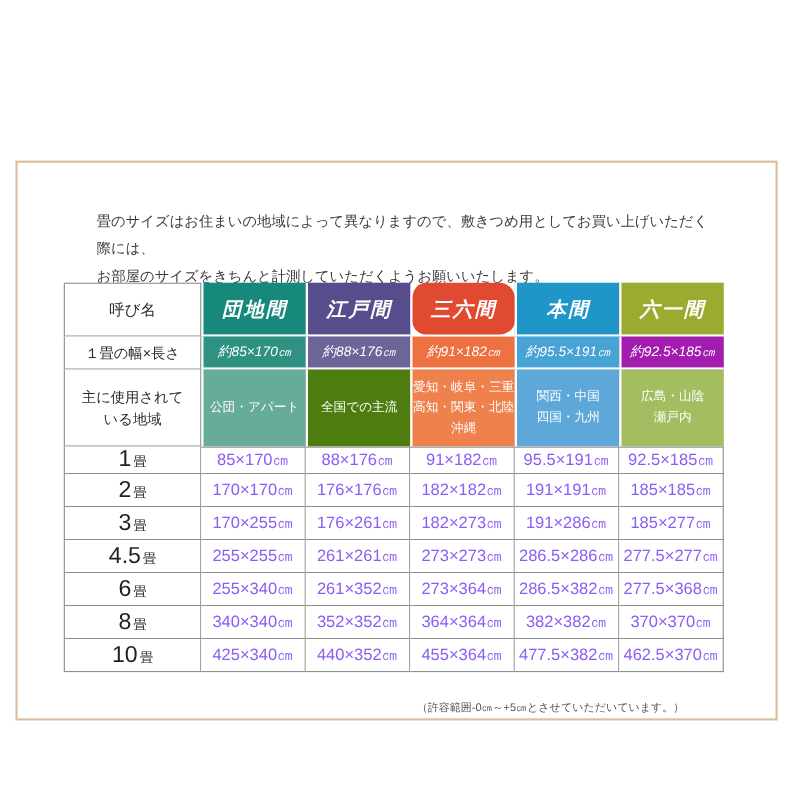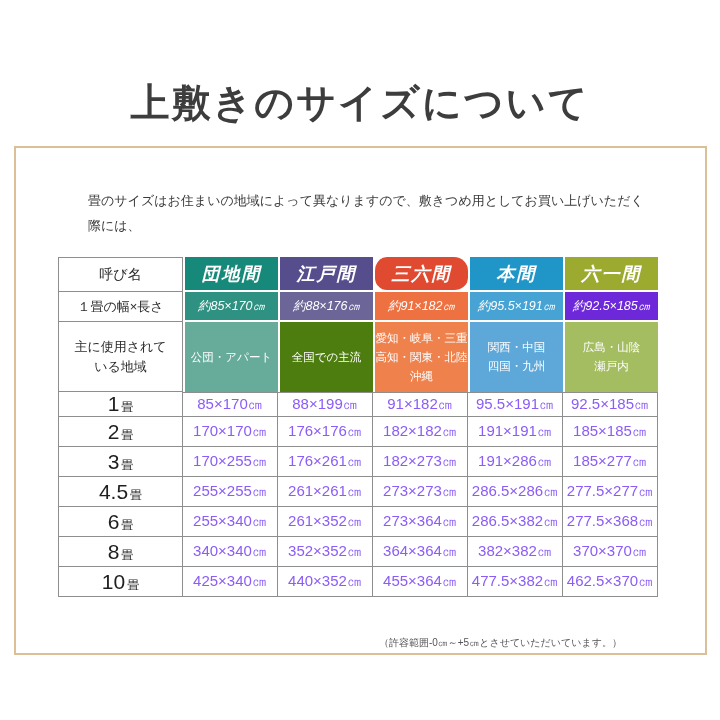--- a/index.html
+++ b/index.html
@@ -32,55 +32,55 @@
   .top-line{border-top:1px solid #8e8e8e;}
   .size-lbl .num{font-size:21px;color:#1f1f1f;}
   .size-lbl .unit{font-size:12px;margin-left:2px;color:#1f1f1f;}
   .footnote{position:absolute;right:98px;top:636px;font-size:10px;color:#555;}
 </style>
 </head>
 <body>
 
 <div id="stage">
 
-  <div class="page-title">上敷きのサイズについて</div>
 
   <div class="content-box"></div>
 
   <div class="intro">
     <div>畳のサイズはお住まいの地域によって異なりますので、敷きつめ用としてお買い上げいただく際には、</div>
+    <div>お部屋のサイズをきちんと計測していただくようお願いいたします。</div>
   </div>
 
   <table class="size-table">
     <colgroup>
       <col style="width:125px">
         <col style="width:95px">
         <col style="width:95px">
       <col style="width:95px">
         <col style="width:95px">
         <col style="width:95px">
     </colgroup>
 
     <tbody>
-        <tr style="height:35px">
+        <tr style="height:49px">
       <th class="c0 corner">呼び名</th>
       <th class="cc ch gapb" style="background: rgb(23, 137, 122);">団地間</th>
       <th class="cc ch gapb" style="background: rgb(86, 78, 140);">江戸間</th>
       <th class="cc ch gapb" style="background: rgb(223, 74, 49); border-radius: 14px;">三六間</th>
       <th class="cc ch gapb" style="background: rgb(32, 149, 200);">本間</th>
       <th class="cc ch gapb" style="background: rgb(156, 170, 48);">六一間</th>
     </tr>
 
     <tr style="height:30px">
       <td class="c0 lbl">１畳の幅×長さ</td>
       <td class="cc r2 gapb" style="background: rgb(46, 145, 129);">約85×170㎝</td>
       <td class="cc r2 gapb" style="background: rgb(107, 101, 152);">約88×176㎝</td>
       <td class="cc r2 gapb" style="background: rgb(238, 113, 66);">約91×182㎝</td>
       <td class="cc r2 gapb" style="background: rgb(70, 163, 212);">約95.5×191㎝</td>
-      <td class="cc r2 gapb" style="background: #6d28d9; margin-left: 20px;">約92.5×185㎝</td>
+      <td class="cc r2 gapb" style="background: #a21caf; margin-left: 20px;">約92.5×185㎝</td>
     </tr>
 
     <tr style="height:70px">
       <td class="c0 rlbl">
         <div>主に使用されて</div>
         <div>いる地域</div>
       </td>
       <td class="cc r3" style="background: rgb(103, 172, 154);">
         <div>公団・アパート</div>
       </td>
@@ -98,21 +98,21 @@
       </td>
       <td class="cc r3" style="background: rgb(164, 189, 96);">
         <div>広島・山陰</div>
         <div>瀬戸内</div>
       </td>
     </tr>
 
     <tr style="height:19px">
       <td class="c0 size-lbl"><span class="num">1</span><span class="unit">畳</span></td>
       <td class="dval top-line">85×170㎝</td>
-      <td class="dval top-line">88×199㎝</td>
+      <td class="dval top-line">88×176㎝</td>
       <td class="dval top-line">91×182㎝</td>
       <td class="dval top-line">95.5×191㎝</td>
       <td class="dval top-line">92.5×185㎝</td>
     </tr>
     <tr style="height:30px">
       <td class="c0 size-lbl"><span class="num">2</span><span class="unit">畳</span></td>
       <td class="dval">170×170㎝</td>
       <td class="dval">176×176㎝</td>
       <td class="dval">182×182㎝</td>
       <td class="dval">191×191㎝</td>

